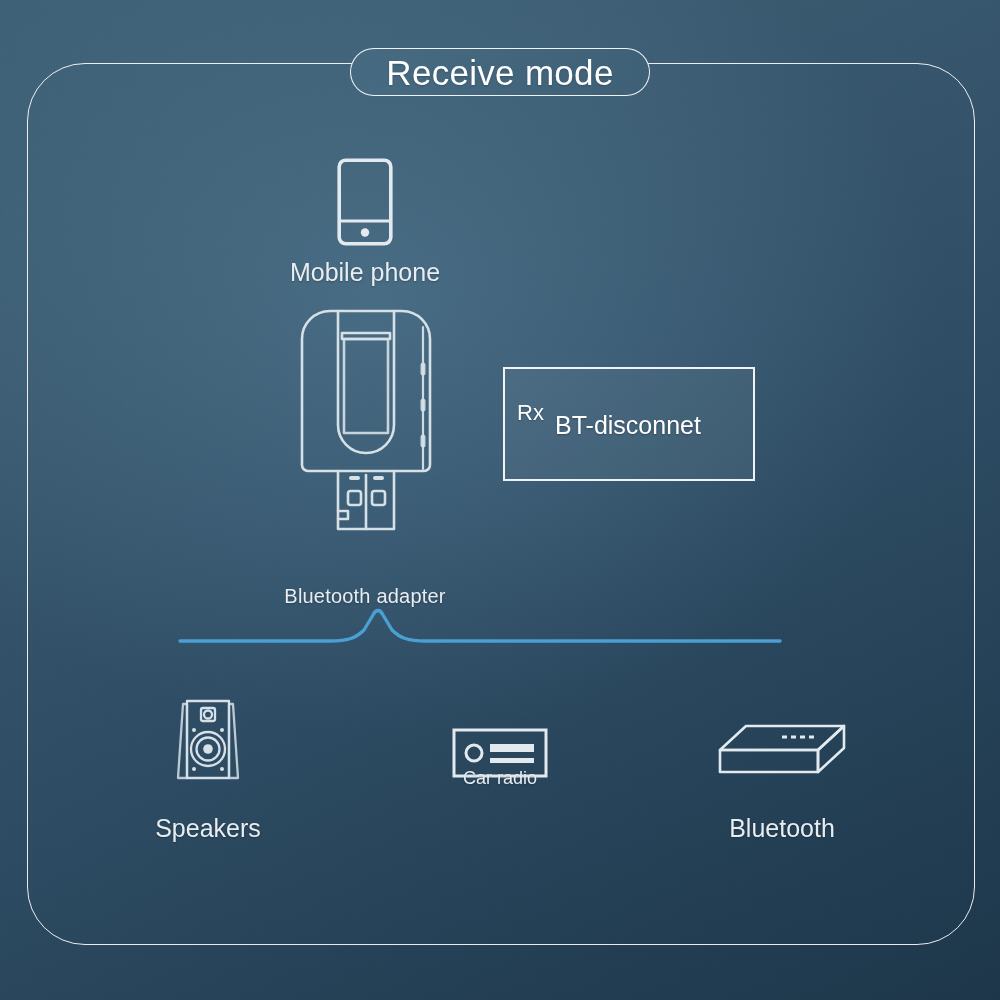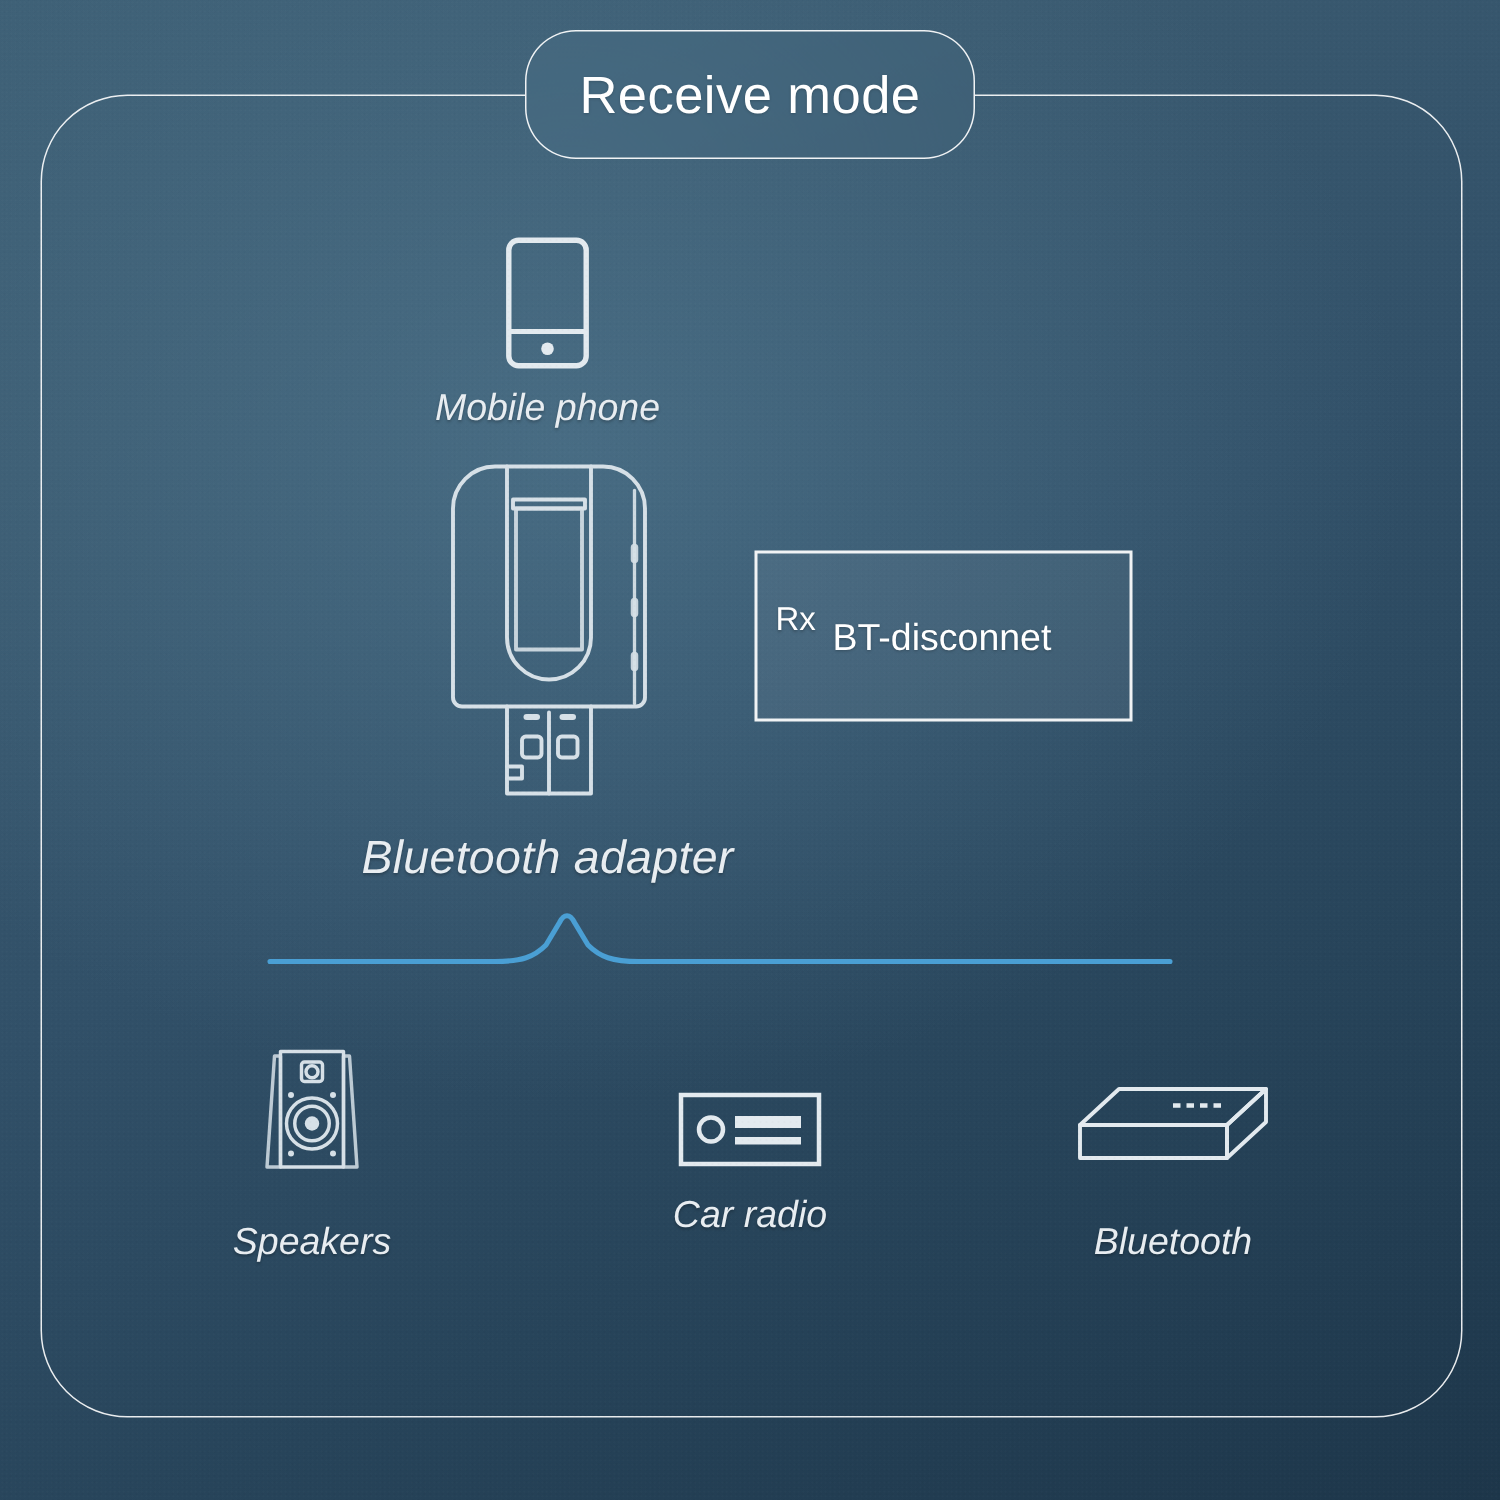--- a/index.html
+++ b/index.html
@@ -34,22 +34,22 @@
     position: absolute;
     left: 27px; top: 63px;
     width: 948px; height: 882px;
     border: 1.6px solid rgba(255,255,255,.90);
     border-radius: 58px;
   }
 
   
   #title-pill {
     position: absolute;
-    left: 350px; top: 20px;
-    width: 300px; height: 86px;
+    left: 350px; top: 48px;
+    width: 300px; height: 48px;
     border: 1.8px solid rgba(255,255,255,.92);
     border-radius: 34px;
     background:
       radial-gradient(ellipse 700px 500px at 10% 120%, rgba(86,126,150,0.40) 0%, rgba(86,126,150,0) 70%),
       linear-gradient(160deg, #3d5f75 0%, #39596f 100%);
     display: flex; align-items: center; justify-content: center;
     z-index: 4;
   }
   #title-pill .txt {
     font-size: 35px;
@@ -61,30 +61,29 @@
   }
 
   
   .node-label {
     position: absolute;
     color: #e8edf1;
     font-weight: 400;
     text-align: center;
     white-space: nowrap;
     text-shadow: 0 1px 2px rgba(0,0,0,.25);
-    font-style: italic;
   }
 
   
   #phone-icon { position: absolute; left: 337px; top: 158px; width: 56px; height: 88px; }
   #phone-label { left: 205px; top: 258px; width: 320px; font-size: 25px; }
 
   
   #adapter-icon { position: absolute; left: 296px; top: 305px; width: 140px; height: 232px; }
-  #adapter-label { left: 165px; top: 554px; width: 400px; font-size: 31px; letter-spacing: .2px; }
+  #adapter-label { left: 165px; top: 585px; width: 400px; font-size: 20px; letter-spacing: .2px; }
 
   
   #display-panel {
     position: absolute;
     left: 503px; top: 367px;
     width: 252px; height: 114px;
     border: 2px solid rgba(255,255,255,.92);
     background: rgba(255,255,255,.055);
     z-index: 3;
   }
@@ -102,21 +101,21 @@
   }
 
   
   #connector { position: absolute; left: 180px; top: 605px; width: 620px; height: 60px; z-index: 2; }
 
   
   #speakers-icon { position: absolute; left: 170px; top: 694px; width: 76px; height: 88px; }
   #speakers-label { left: 98px; top: 814px; width: 220px; font-size: 25px; }
 
   #radio-icon { position: absolute; left: 452px; top: 728px; width: 96px; height: 50px; }
-  #radio-label { left: 390px; top: 796px; width: 220px; font-size: 25px; }
+  #radio-label { left: 390px; top: 768px; width: 220px; font-size: 18px; }
 
   #amp-icon { position: absolute; left: 718px; top: 724px; width: 128px; height: 58px; }
   #amp-label { left: 672px; top: 814px; width: 220px; font-size: 25px; }
 
   svg { display: block; overflow: visible; }
 </style>
 </head>
 <body>
 
 <div id="stage">

